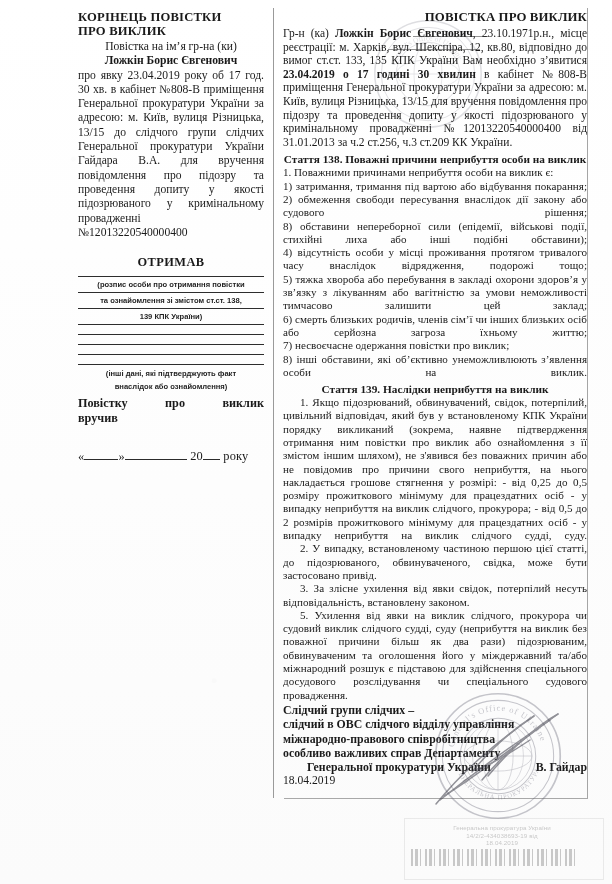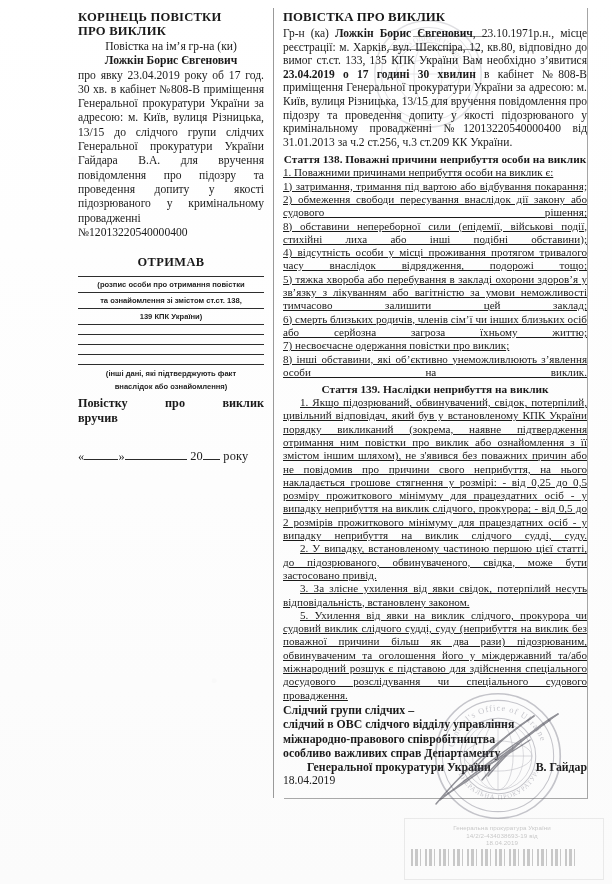--- a/index.html
+++ b/index.html
@@ -124,21 +124,21 @@
   }
   .l-date .blank-x {
     display: inline-block;
     width: 17px;
     border-bottom: 1px solid #2b2b2b;
     height: 11px;
   }
 
   
   .r-title {
-    text-align: left;
+    text-align: right;
     font-weight: bold;
     font-size: 12.8px;
     line-height: 15px;
     margin: 2px 0 2px;
     letter-spacing: .1px;
   }
   .r-intro {
     font-size: 11.5px;
     line-height: 13.6px;
     text-align: justify;
@@ -153,21 +153,20 @@
     text-align: center;
     line-height: 14px;
     margin: 2.5px 0 0.5px;
   }
   .r-p {
     font-size: 11.1px;
     line-height: 13.3px;
     text-align: justify;
     text-align-last: justify;
     margin: 0;
-    text-decoration: underline;
   }
   .r-p.ragged { text-align-last: left; }
   .r-p.indent { text-indent: 17px; }
   .r-sign {
     font-size: 11.8px;
     font-weight: bold;
     line-height: 14.3px;
     margin: 1px 0 0;
   }
   .r-sign-row {

